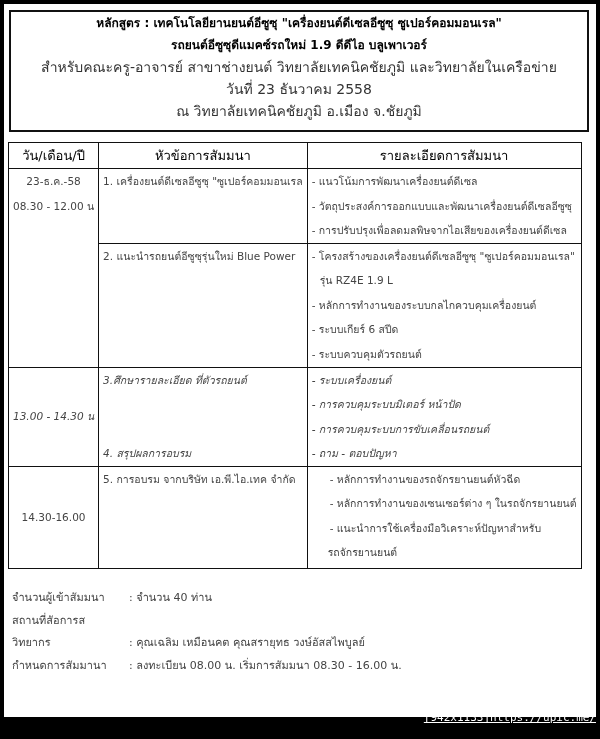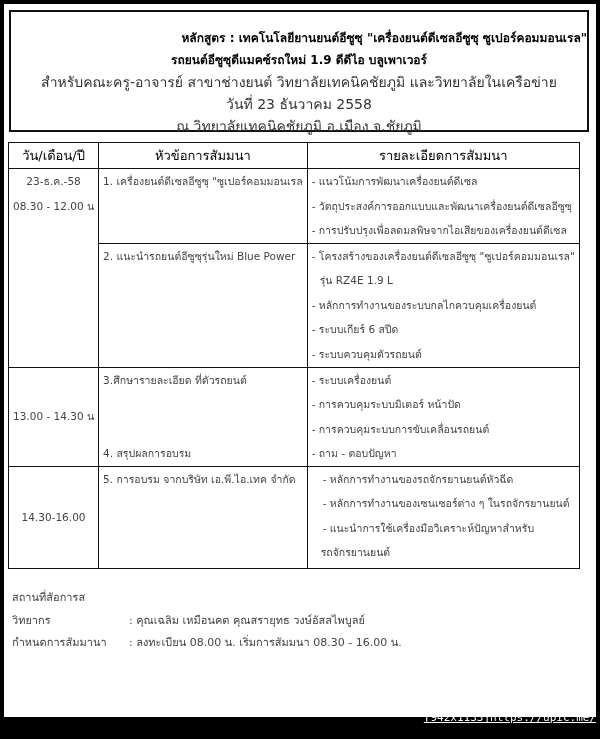--- a/index.html
+++ b/index.html
@@ -9,40 +9,40 @@
   }
   .page {
     position:absolute; left:4px; top:4px; width:592px; height:713px; background:#fff;
   }
   .header-box {
     position:absolute; left:5px; top:6px; width:580px; height:122px;
     border:2px solid #111; box-sizing:border-box; text-align:center;
   }
   .header-box .line { font-size:14px; line-height:22px; color:#333; }
   .header-box .line.bold { font-weight:bold; color:#000; font-size:12px; }
-  .header-box .line:first-child { margin-top:15px;text-align:right; }
+  .header-box .line:first-child { margin-top:0; }
 
   table.schedule {
     position:absolute; left:4px; top:138px; width:512px; border-collapse:collapse;
     font-size:10.5px; color:#444;
   }
   table.schedule th, table.schedule td {
     border:1.5px solid #111; vertical-align:top; padding:0 4px;
   }
   table.schedule th {
     font-size:13px; font-weight:normal; color:#000; height:25px; vertical-align:middle;
   }
   .col-date { width:104px; text-align:center; }
   .col-topic { width:182px; }
   .col-detail { }
   .date-cell { text-align:center; }
   .cell-line { line-height:24.5px; white-space:nowrap; }
   .row1 td { height:72px; }
   .row2 td { height:123px; }
-  .row3 td { height:97px; }
+  .row3 td { height:97px;font-style:italic; }
   .row4 td { height:101px; }
   .vmid { vertical-align:middle !important; }
   .indent { padding-left:8px; }
   .spacer { height:24.5px; }
 
   .info {
     position:absolute; left:8px; top:583px; font-size:11px; color:#444;
   }
   .info-row { display:flex; line-height:22.5px; white-space:nowrap; }
   .info-label { width:117px; }
@@ -116,31 +116,35 @@
           <div class="cell-line">- ถาม - ตอบปัญหา</div>
         </td>
       </tr>
       <tr class="row4">
         <td class="date-cell vmid">
           <div class="cell-line">14.30-16.00</div>
         </td>
         <td>
           <div class="cell-line">5. การอบรม จากบริษัท เอ.พี.ไอ.เทค จำกัด</div>
         </td>
-        <td style="padding-left:13px">
+        <td style="padding-left:20px">
           <div class="cell-line" style="padding-left:2px">- หลักการทำงานของรถจักรยานยนต์หัวฉีด</div>
           <div class="cell-line" style="padding-left:2px">- หลักการทำงานของเซนเซอร์ต่าง ๆ ในรถจักรยานยนต์</div>
           <div class="cell-line" style="padding-left:2px">- แนะนำการใช้เครื่องมือวิเคราะห์ปัญหาสำหรับ</div>
           <div class="cell-line">รถจักรยานยนต์</div>
         </td>
       </tr>
     </tbody>
   </table>
 
   <div class="info">
+    <div class="info-row">
+      <span class="info-label">จำนวนผู้เข้าสัมมนา</span>
+      <span>: จำนวน 40 ท่าน</span>
+    </div>
     <div class="info-row">
       <span class="info-label">สถานที่สัอการส</span>
     </div>
     <div class="info-row">
       <span class="info-label">วิทยากร</span>
       <span>: คุณเฉลิม เหมือนคต  คุณสรายุทธ  วงษ์อัสสไพบูลย์</span>
     </div>
     <div class="info-row">
       <span class="info-label">กำหนดการสัมมานา</span>
       <span>: ลงทะเบียน 08.00 น.   เริ่มการสัมมนา 08.30 - 16.00 น.</span>

